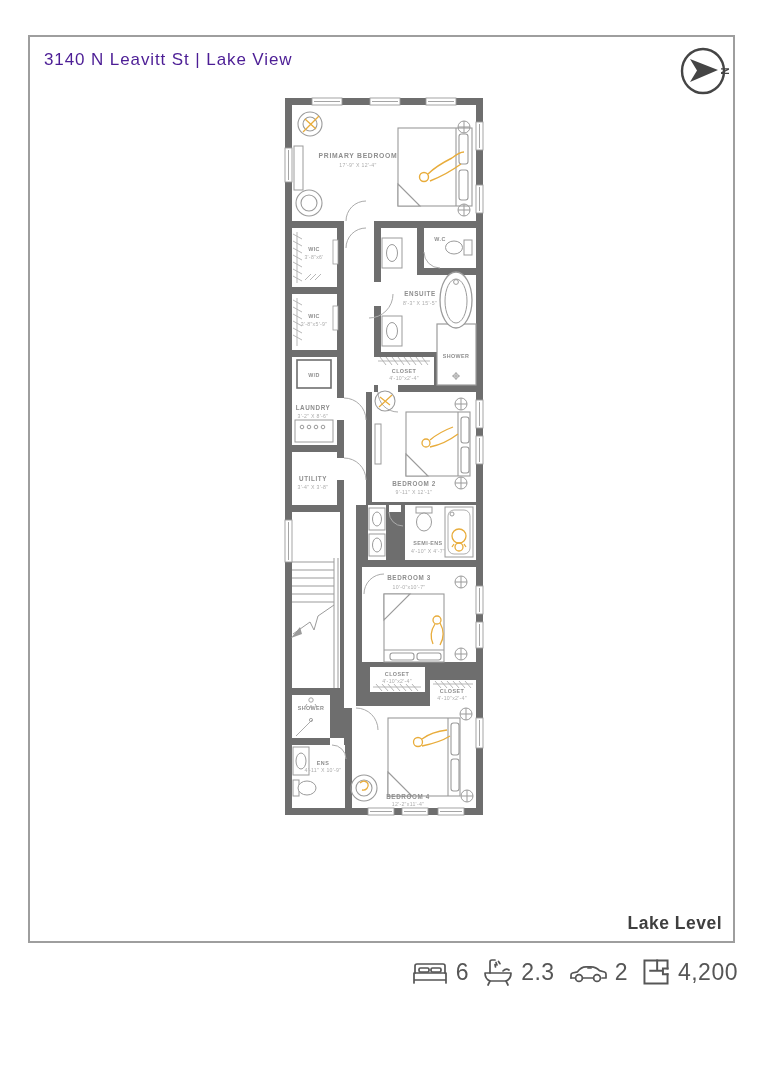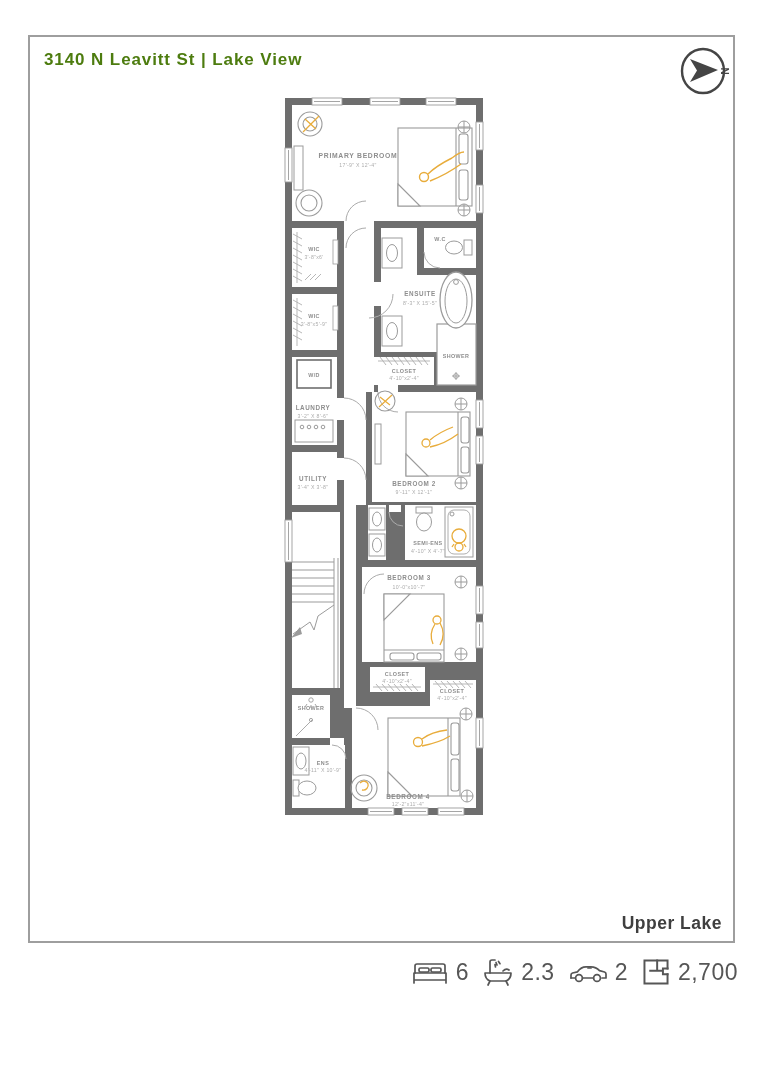--- a/index.html
+++ b/index.html
@@ -5,22 +5,22 @@
   html,body{margin:0;padding:0;}
   body{
     width:764px;height:1080px;position:relative;background:#ffffff;
     font-family:"Liberation Sans", sans-serif;overflow:hidden;
   }
   .frame{
     position:absolute;left:28px;top:35px;width:707px;height:908px;
     border:2px solid #9E9E9E;box-sizing:border-box;background:#fff;
   }
   .title{
-    position:absolute;left:44px;top:50px;font-size:17px;font-weight:700;
-    color:#4d7c0f;letter-spacing:0.9px;
+    position:absolute;left:44px;top:50px;font-size:17px;font-weight:400;
+    color:#4c1d95;letter-spacing:0.9px;
   }
   .level-label{
     position:absolute;right:42px;top:913px;font-size:17.5px;font-weight:600;
     color:#3F3F3F;letter-spacing:0.5px;
   }
   .compass{position:absolute;left:678px;top:45px;width:52px;height:52px;}
   .plan-svg{position:absolute;left:0;top:0;width:764px;height:1080px;}
   .stats{
     position:absolute;right:26px;top:957px;display:flex;align-items:center;gap:13px;
     color:#565656;
@@ -366,21 +366,21 @@
     <text class="room-name-sm" x="452" y="693">CLOSET</text>
     <text class="room-dims" x="452" y="700">4'-10"x2'-4"</text>
     <text class="room-name-sm" x="311" y="710">SHOWER</text>
     <text class="room-name-sm" x="323" y="765">ENS</text>
     <text class="room-dims" x="323" y="772">4'-11" X 10'-9"</text>
     <text class="room-name" x="408" y="799">BEDROOM 4</text>
     <text class="room-dims" x="408" y="806">12'-2"x11'-4"</text>
   </g>
 </svg>
 
-<div class="level-label">Upper Lake</div>
+<div class="level-label">Lake Level</div>
 
 <div class="stats">
   <div class="stat">
     <svg width="38" height="27" viewBox="0 0 38 27" fill="none" stroke="#565656" stroke-width="1.7" stroke-linecap="round" stroke-linejoin="round">
       <path d="M3,21 v-7 h32 v7 M3,21 v3 M35,21 v3 M3,21 h32"></path>
       <path d="M4,14 V7 q0,-2 2,-2 h26 q2,0 2,2 v7"></path>
       <rect x="8" y="9" width="10" height="4" rx="1.5"></rect>
       <rect x="20" y="9" width="10" height="4" rx="1.5"></rect>
     </svg>
     <span class="num">6</span>
@@ -404,15 +404,15 @@
       <path d="M20,9 h3"></path>
     </svg>
     <span class="num">2</span>
   </div>
   <div class="stat">
     <svg width="30" height="30" viewBox="0 0 26 26" fill="none" stroke="#565656" stroke-width="1.7" stroke-linecap="square">
       <path d="M14,3 H23 V10 M23,15 V23 H3 V3 H14"></path>
       <path d="M14,3 V12 M14,12 H8 M14,12 h4"></path>
       <path d="M23,10 h-4 v5 h4"></path>
     </svg>
-    <span class="num">2,700</span>
+    <span class="num">4,200</span>
   </div>
 </div>
 
 </body></html>

